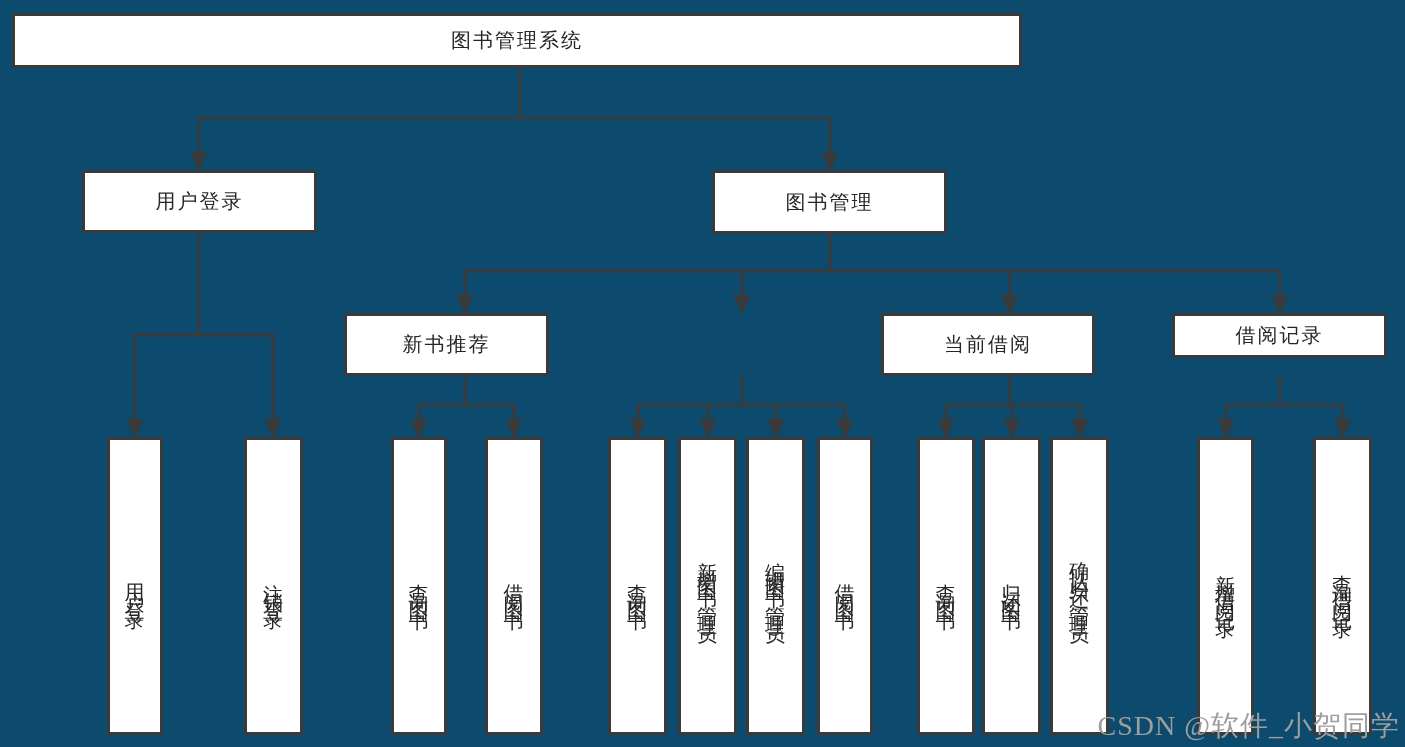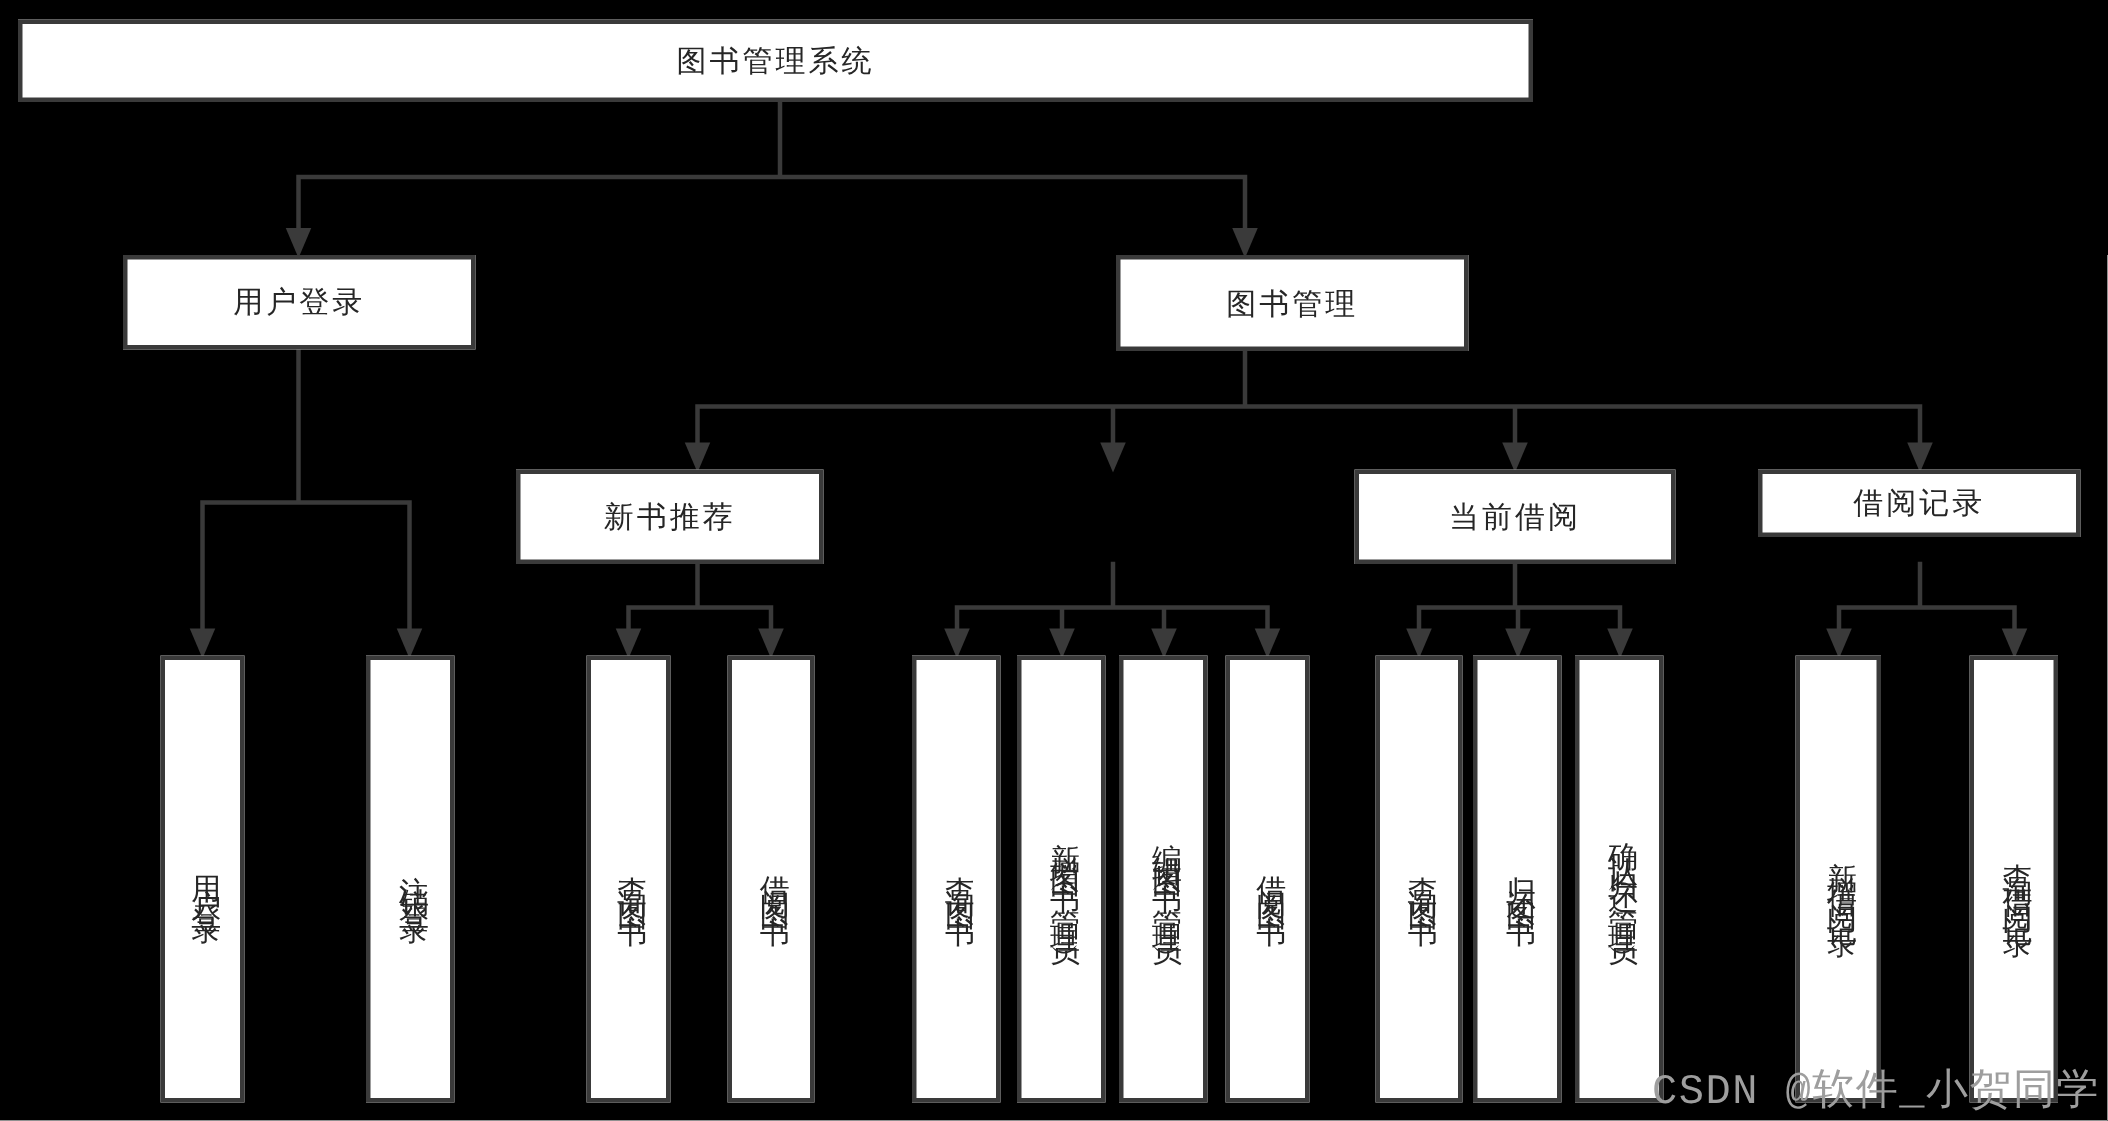--- a/index.html
+++ b/index.html
@@ -1,21 +1,21 @@
 <!DOCTYPE html>
 <html><head>
 <meta charset="utf-8">
 <style>
   html, body { margin: 0; padding: 0; background: #ffffff; }
   #canvas {
     position: relative;
     width: 1405px;
     height: 747px;
-    background: #000000;
-    font-family: Liberation Mono, monospace;
+    background: #0c4a6e;
+    font-family: Liberation Serif, serif;
     overflow: hidden;
   }
   #connectors {
     position: absolute;
     left: 0; top: 0;
     width: 1405px; height: 747px;
     pointer-events: none;
   }
   .box {
     position: absolute;
@@ -32,24 +32,24 @@
     writing-mode: vertical-rl;
     text-orientation: mixed;
     font-size: 20px;
     letter-spacing: 9px;
     line-height: 1;
   }
   .leaf { top: 437px; height: 298px; }
 
   #n-root    { left: 12px;   top: 13px;  width: 1010px; height: 55px; }
   #n-login   { left: 82px;   top: 170px; width: 235px;  height: 63px; }
-  #n-mgmt    { left: 712px;  top: 170px; width: 235px;  height: 64px; margin-left: 32px; }
+  #n-mgmt    { left: 712px;  top: 170px; width: 235px;  height: 64px; }
   #n-newrec  { left: 344px;  top: 313px; width: 205px;  height: 63px; }
   #n-borrow  { left: 625px;  top: 313px; width: 210px;  height: 63px; }
-  #n-current { left: 903px;  top: 313px; width: 214px;  height: 63px; }
+  #n-current { left: 881px;  top: 313px; width: 214px;  height: 63px; }
   #n-record  { left: 1172px; top: 313px; width: 215px;  height: 45px; }
 
   #n-a1 { left: 107px;  width: 56px; }
   #n-a2 { left: 244px;  width: 59px; }
   #n-b1 { left: 391px;  width: 56px; }
   #n-b2 { left: 485px;  width: 58px; }
   #n-c1 { left: 608px;  width: 59px; }
   #n-c2 { left: 678px;  width: 59px; }
   #n-c3 { left: 746px;  width: 59px; }
   #n-c4 { left: 817px;  width: 56px; }

